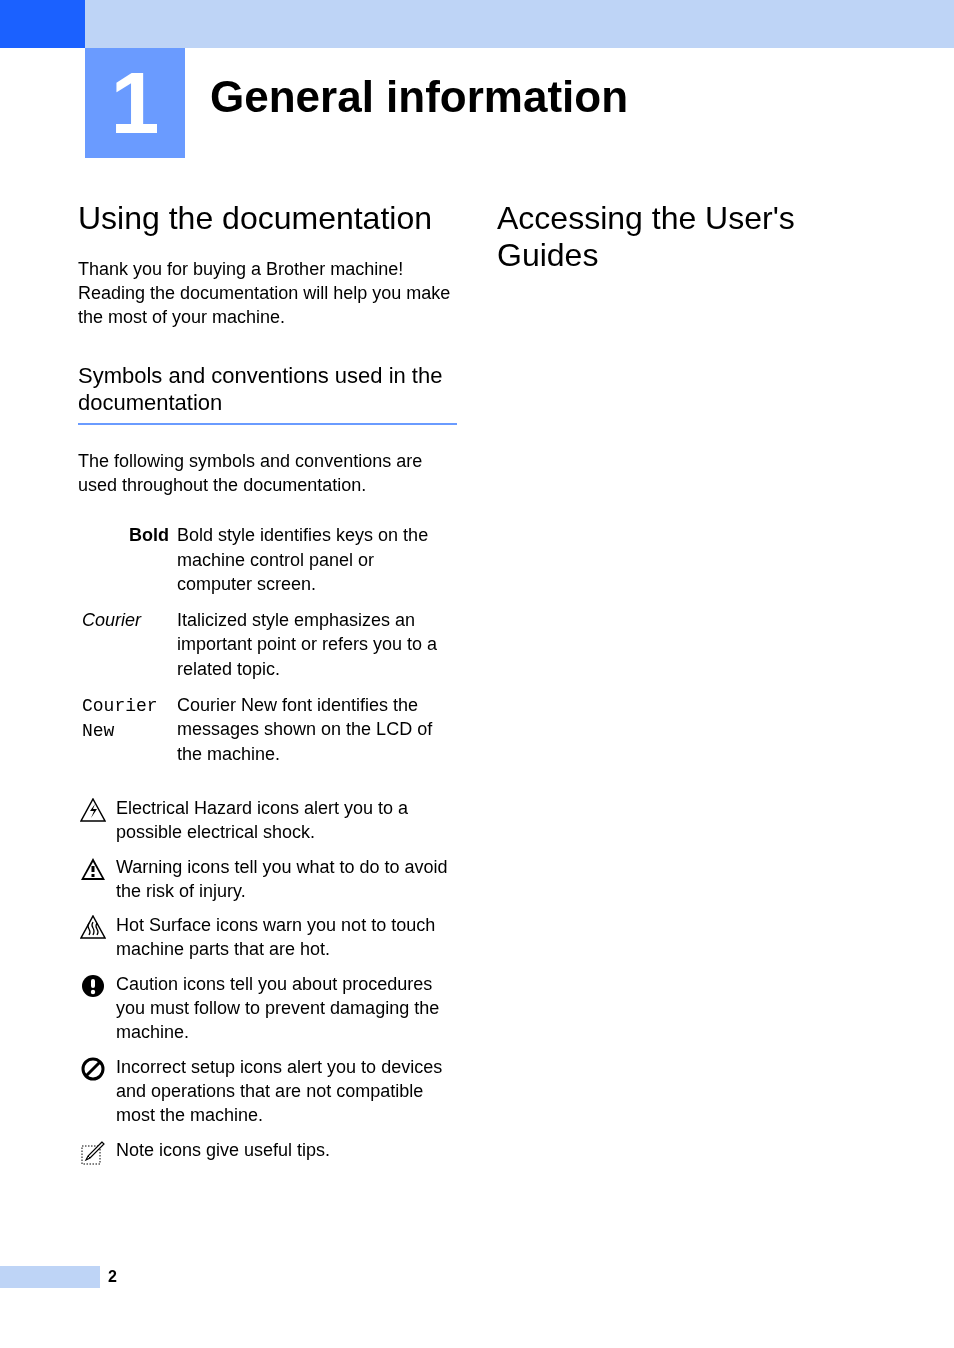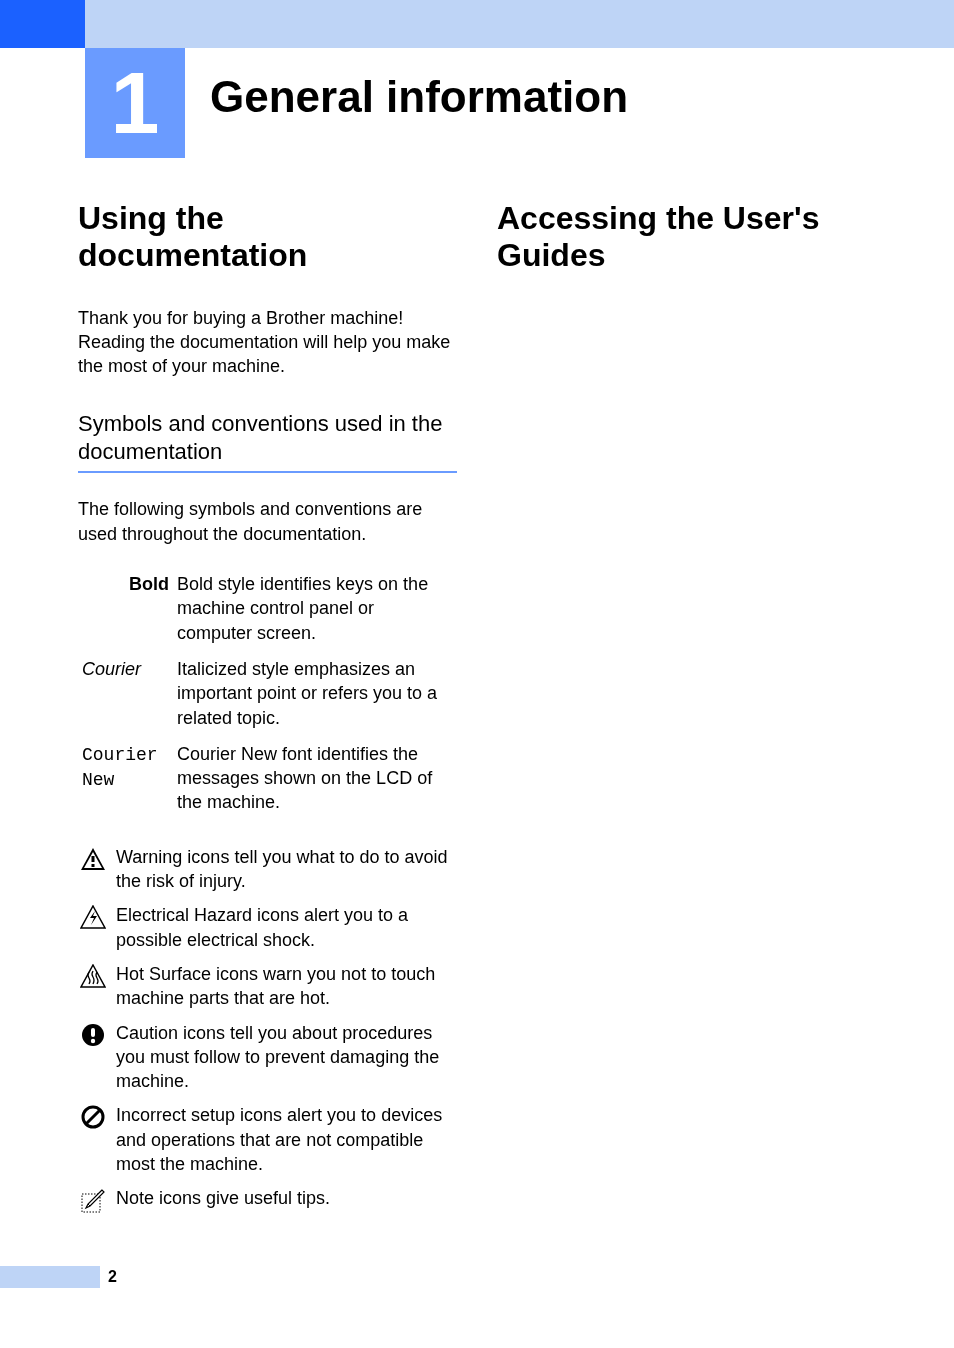--- a/index.html
+++ b/index.html
@@ -56,23 +56,23 @@
       position: absolute;
       top: 200px;
       left: 78px;
       right: 78px;
       display: flex;
       gap: 40px;
     }
     .col { flex: 1; }
     .h1 {
       font-size: 32px;
-      font-weight: bold;
+      font-weight: normal;
       line-height: 1.15;
-      margin-bottom: 32px;
+      margin-bottom: 20px;
     }
     .p {
       font-size: 18px;
       line-height: 1.35;
       margin-bottom: 20px;
     }
     .h2 {
       font-size: 22px;
       font-weight: normal;
       line-height: 1.25;
@@ -160,37 +160,37 @@
       <tr>
         <td class="term"><span class="term-mono">Courier New</span></td>
         <td>Courier New font identifies the messages shown on the LCD of the machine.</td>
       </tr>
     </tbody>
       </table>
 
     <div class="icon-row">
       <div class="icon-cell">
         <svg width="26" height="24" viewBox="0 0 26 24">
+            <path d="M13 1 L25 23 L1 23 Z" fill="none" stroke="#000" stroke-width="1.5"></path>
+            <path d="M15 6 L10 13 L14 13 L11 20 L17 11 L13 11 Z" fill="#000"></path>
+          </svg>
+      </div>
+      <div class="icon-text">Electrical Hazard icons alert you to a possible electrical shock.</div>
+    </div>
+
+    <div class="icon-row">
+      <div class="icon-cell">
+        <svg width="26" height="24" viewBox="0 0 26 24">
             <path d="M13 1 L25 23 L1 23 Z" fill="#000"></path>
             <path d="M13 5 L22 21 L4 21 Z" fill="#fff"></path>
             <rect x="11.5" y="9" width="3" height="6" fill="#000"></rect>
             <rect x="11.5" y="17" width="3" height="3" fill="#000"></rect>
           </svg>
       </div>
       <div class="icon-text">Warning icons tell you what to do to avoid the risk of injury.</div>
-    </div>
-
-    <div class="icon-row">
-      <div class="icon-cell">
-        <svg width="26" height="24" viewBox="0 0 26 24">
-            <path d="M13 1 L25 23 L1 23 Z" fill="none" stroke="#000" stroke-width="1.5"></path>
-            <path d="M15 6 L10 13 L14 13 L11 20 L17 11 L13 11 Z" fill="#000"></path>
-          </svg>
-      </div>
-      <div class="icon-text">Electrical Hazard icons alert you to a possible electrical shock.</div>
     </div>
 
     <div class="icon-row">
       <div class="icon-cell">
         <svg width="26" height="24" viewBox="0 0 26 24">
             <path d="M13 1 L25 23 L1 23 Z" fill="none" stroke="#000" stroke-width="1.5"></path>
             <path d="M9 8 Q7 11 9 14 Q11 17 9 20" fill="none" stroke="#000" stroke-width="1.3"></path>
             <path d="M13 7 Q11 10 13 13 Q15 16 13 20" fill="none" stroke="#000" stroke-width="1.3"></path>
             <path d="M17 8 Q15 11 17 14 Q19 17 17 20" fill="none" stroke="#000" stroke-width="1.3"></path>
           </svg>

